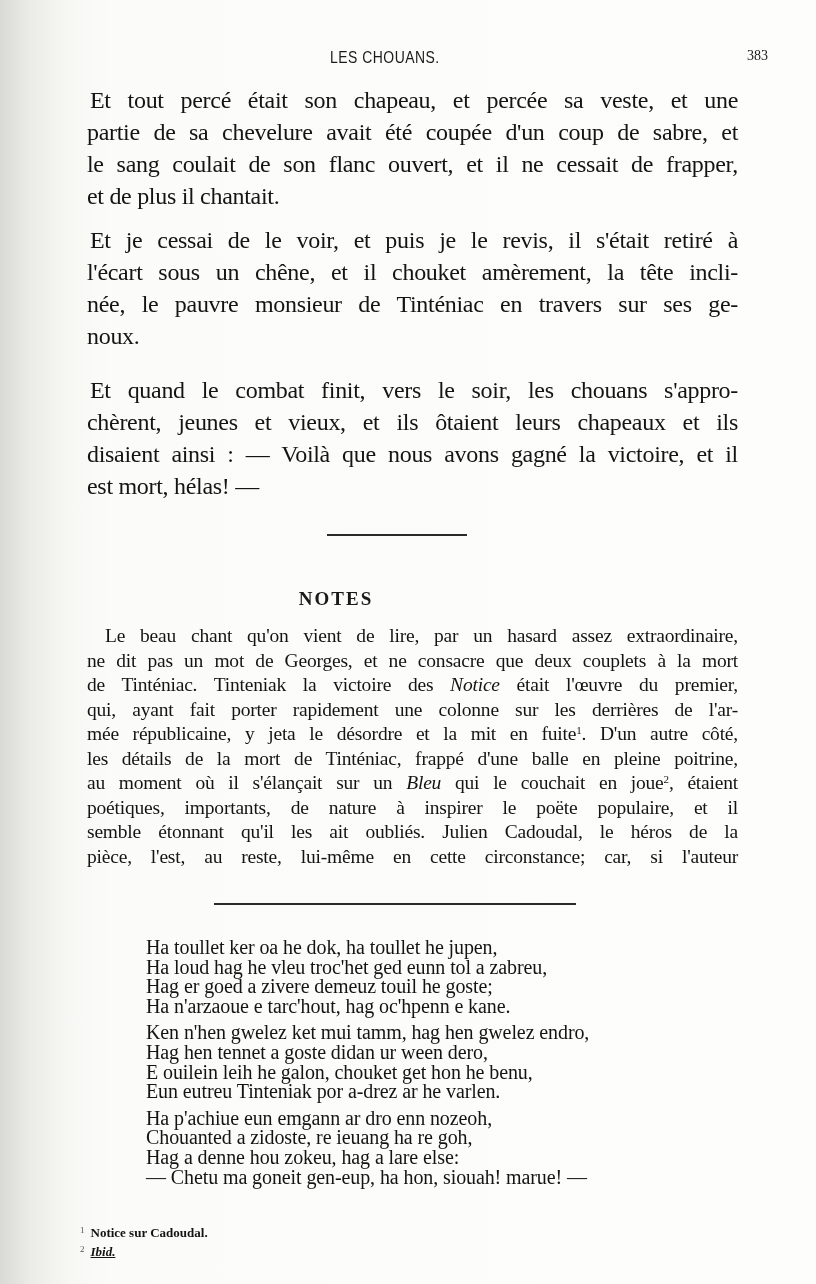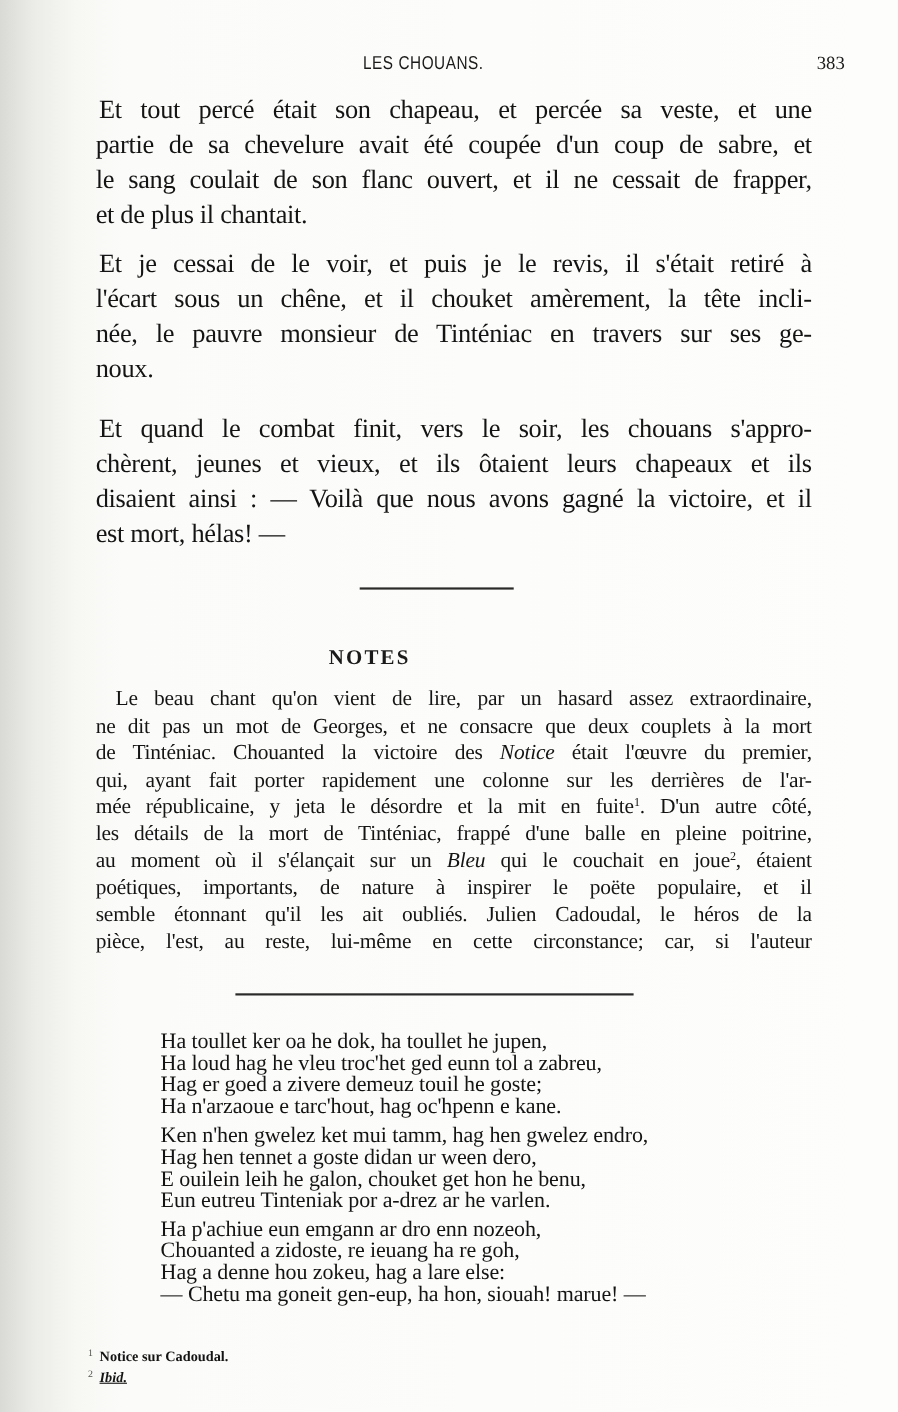--- a/index.html
+++ b/index.html
@@ -36,21 +36,21 @@
       font-size: 17px;
       letter-spacing: 0.6px;
       transform: scaleX(0.82);
       transform-origin: left top;
       color: #1a1a1a;
     }
     .page-number {
       position: absolute;
       right: 48px;
       top: 0;
-      font-size: 17px;
+      font-size: 14px;
       color: #1a1a1a;
     }
     .body-text {
       position: absolute;
       left: 87px;
       width: 651px;
       font-size: 24px;
       line-height: 32px;
       text-align: justify;
       text-align-last: auto;
@@ -162,21 +162,21 @@
     <span class="line last">est mort, hélas! —</span>
   </div>
 
   <div class="rule-short"></div>
 
   <div class="notes-title">NOTES</div>
 
   <div class="notes-text" id="notes-text">
       <span class="line" style="padding-left: 18px;"><span>Le beau chant qu'on vient de lire, par un hasard assez extraordinaire,</span></span>
       <span class="line"><span>ne dit pas un mot de Georges, et ne consacre que deux couplets à la mort</span></span>
-      <span class="line"><span>de Tinténiac. Chouanted la victoire des </span><em>Notice</em><span> était l'œuvre du premier,</span></span>
+      <span class="line"><span>de Tinténiac. Tinteniak la victoire des </span><em>Notice</em><span> était l'œuvre du premier,</span></span>
       <span class="line"><span>qui, ayant fait porter rapidement une colonne sur les derrières de l'ar-</span></span>
       <span class="line"><span>mée républicaine, y jeta le désordre et la mit en fuite</span><sup>1</sup><span>. D'un autre côté,</span></span>
       <span class="line"><span>les détails de la mort de Tinténiac, frappé d'une balle en pleine poitrine,</span></span>
       <span class="line"><span>au moment où il s'élançait sur un </span><em>Bleu</em><span> qui le couchait en joue</span><sup>2</sup><span>, étaient</span></span>
       <span class="line"><span>poétiques, importants, de nature à inspirer le poëte populaire, et il</span></span>
       <span class="line"><span>semble étonnant qu'il les ait oubliés. Julien Cadoudal, le héros de la</span></span>
       <span class="line"><span>pièce, l'est, au reste, lui-même en cette circonstance; car, si l'auteur</span></span>
     </div>
 
   <div class="rule-long"></div>

